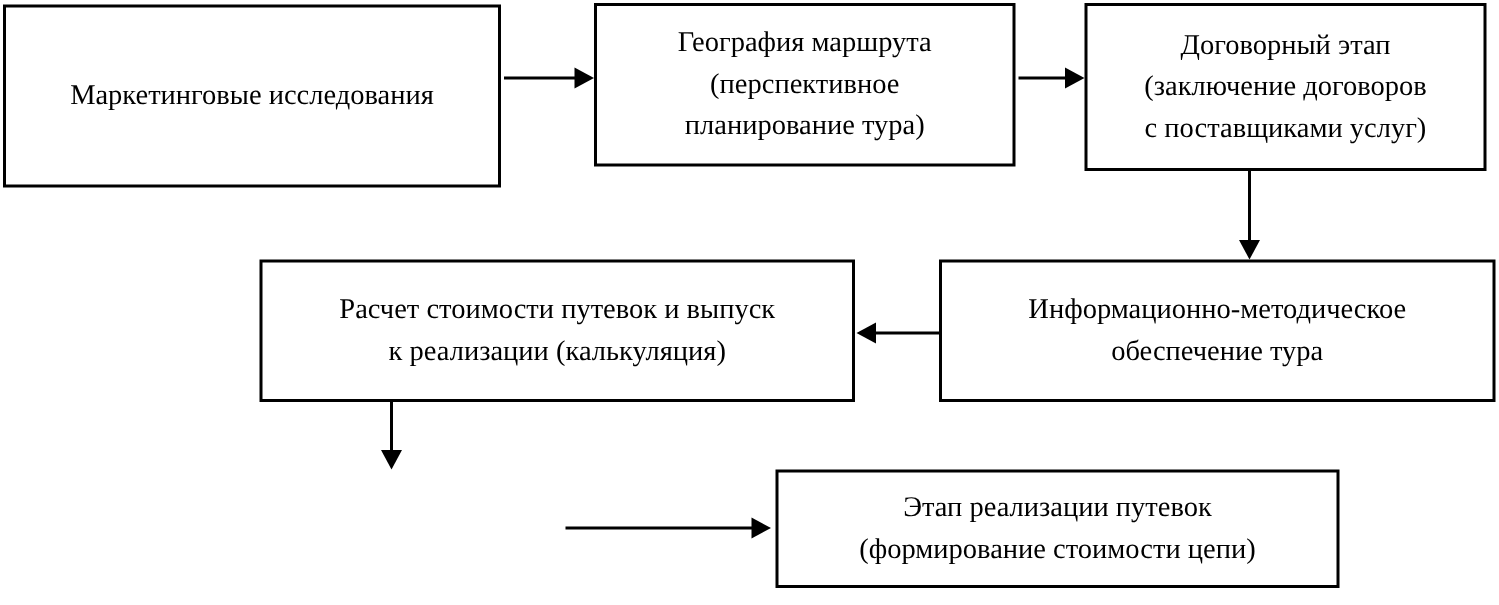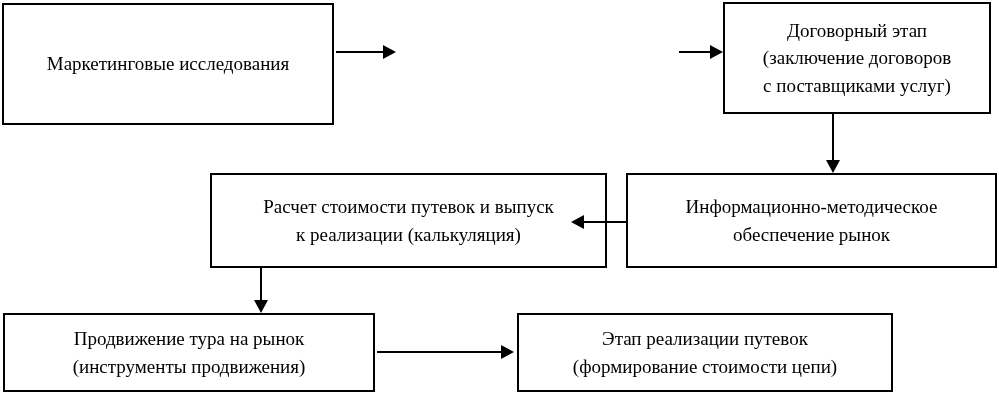--- a/index.html
+++ b/index.html
@@ -63,41 +63,42 @@
 </style>
 </head>
 <body>
 
 <div id="canvas">
 
   <div class="node" style="left:2px; top:3px; width:332px; height:122px;">
     <span class="txt">Маркетинговые исследования</span>
   </div>
 
+  <div class="node" style="left:396px; top:2px; width:281px; height:109px;">
+    <span class="txt">География маршрута
+(перспективное
+планирование тура)</span>
+  </div>
 
   <div class="node" style="left:723px; top:2px; width:268px; height:112px;">
     <span class="txt">Договорный этап
 (заключение договоров
 с поставщиками услуг)</span>
   </div>
 
-  <div class="node" style="left:173px; top:173px; width:397px; height:95px;margin-left:37px;">
+  <div class="node" style="left:173px; top:173px; width:397px; height:95px;">
     <span class="txt">Расчет стоимости путевок и выпуск
 к реализации (калькуляция)</span>
   </div>
 
   <div class="node" style="left:626px; top:173px; width:371px; height:95px;">
     <span class="txt">Информационно-методическое
-обеспечение рынок</span>
+обеспечение тура</span>
   </div>
 
-  <div class="node" style="left:3px; top:313px; width:372px; height:79px;">
-    <span class="txt">Продвижение тура на рынок
-(инструменты продвижения)</span>
-  </div>
 
   <div class="node" style="left:517px; top:313px; width:376px; height:79px;">
     <span class="txt">Этап реализации путевок
 (формирование стоимости цепи)</span>
   </div>
 
   <div class="edge">
     <div class="edge-line" style="left:336px; top:51px; width:48px; height:2px;"></div>
     <div class="arrowhead arrow-right" style="left:383px; top:45px;"></div>
   </div>

